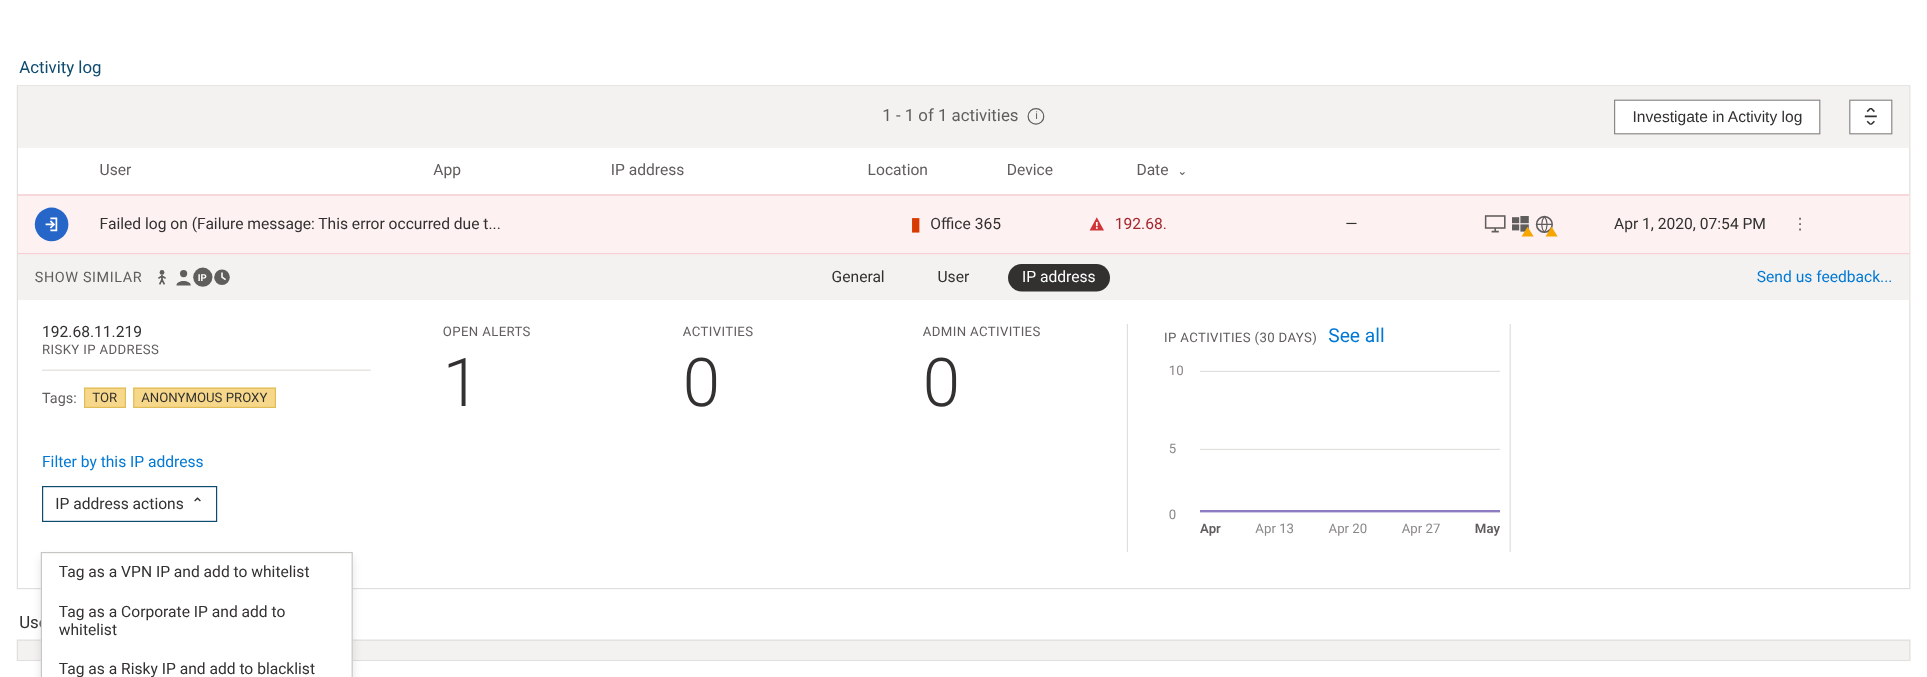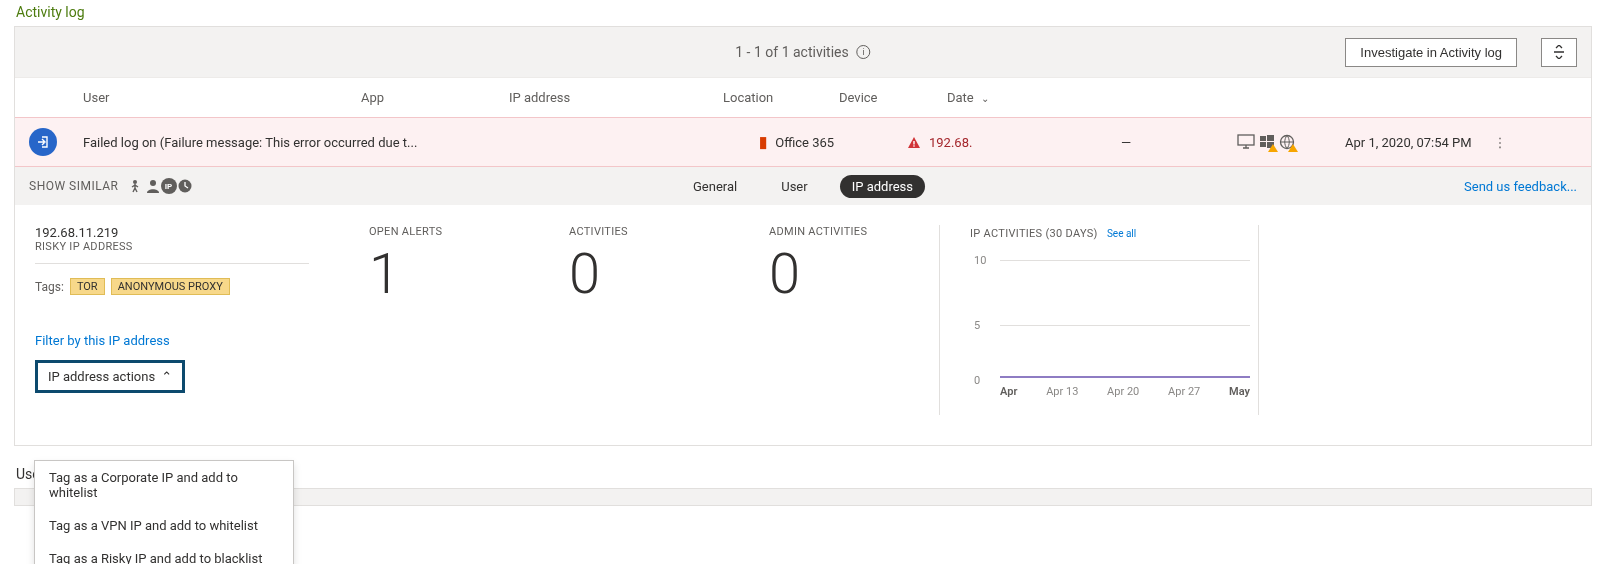--- a/index.html
+++ b/index.html
@@ -5,22 +5,23 @@
   * { box-sizing: border-box; margin: 0; padding: 0; }
   body {
     font-family: "Segoe UI", -apple-system, BlinkMacSystemFont, Roboto, Arial, sans-serif;
     font-size: 13px;
     color: #323130;
     background: #fff;
     width: 1606px;
   }
   .section-title {
     font-size: 14px;
-    color: #4d7c0f;
+    color: #0c4a6e;
     padding: 4px 16px 6px;
+    margin-top: 45px;
   }
   .panel {
     border: 1px solid #e1dfdd;
     margin: 0 14px;
   }
   .panel-header {
     background: #f3f2f1;
     display: flex;
     align-items: center;
     height: 50px;
@@ -179,35 +180,35 @@
     background: #f7d88a;
     border: 1px solid #e0bc56;
     padding: 1px 6px;
     font-size: 11px;
     color: #323130;
   }
   .isp-line { font-size: 12px; color: #605e5c; margin-top: 8px; }
   .filter-link { color: #0078d4; font-size: 13px; cursor: pointer; margin-top: 38px; display: inline-block; }
   .actions-dd {
     margin-top: 12px;
-    border: 3px solid #0c4a6e;
+    border: 1px solid #0c4a6e;
     background: #fff;
     padding: 6px 10px;
     display: inline-flex;
     align-items: center;
     gap: 6px;
     font-size: 13px;
     cursor: pointer;
   }
   .stat-col { width: 200px; }
   .stat-title { font-size: 11px; color: #605e5c; letter-spacing: 0.3px; margin-bottom: 8px; }
   .stat-value { font-size: 56px; font-weight: 300; color: #323130; line-height: 1; }
   .chart-col { width: 320px; }
   .chart-title { font-size: 11px; color: #605e5c; letter-spacing: 0.3px; }
-  .see-all { color: #0078d4; font-size: 10px; margin-left: 6px; cursor: pointer; }
+  .see-all { color: #0078d4; font-size: 16px; margin-left: 6px; cursor: pointer; }
   .chart-area { margin-top: 20px; position: relative; height: 130px; width: 280px; }
   .gridline { position: absolute; left: 30px; right: 0; border-top: 1px solid #e1dfdd; }
   .ylabel { position: absolute; left: 4px; font-size: 11px; color: #8a8886; transform: translateY(-50%); }
   .chart-baseline { position: absolute; left: 30px; right: 0; bottom: 12px; border-top: 2px solid #8e7cc3; }
   .xticks { position: absolute; left: 30px; right: 0; bottom: -8px; display: flex; justify-content: space-between; font-size: 11px; color: #8a8886; }
   .xticks .bold { font-weight: 600; color: #605e5c; }
   .loc-col { flex: 1; }
   .loc-msg { color: #605e5c; font-size: 14px; text-align: center; margin-top: 80px; }
   .dropdown-menu {
     position: absolute;
@@ -401,19 +402,19 @@
           <span>Apr 27</span>
           <span class="bold">May</span>
         </div>
       </div>
     </div>
 
   </div>
 </div>
 
 <div class="dropdown-menu">
+  <div class="menu-item">Tag as a VPN IP and add to whitelist</div>
   <div class="menu-item">Tag as a Corporate IP and add to whitelist</div>
-  <div class="menu-item">Tag as a VPN IP and add to whitelist</div>
   <div class="menu-item">Tag as a Risky IP and add to blacklist</div>
 </div>
 
 <div class="lower-section-title">User</div>
 <div class="lower-panel"></div>
 
 </body></html>

